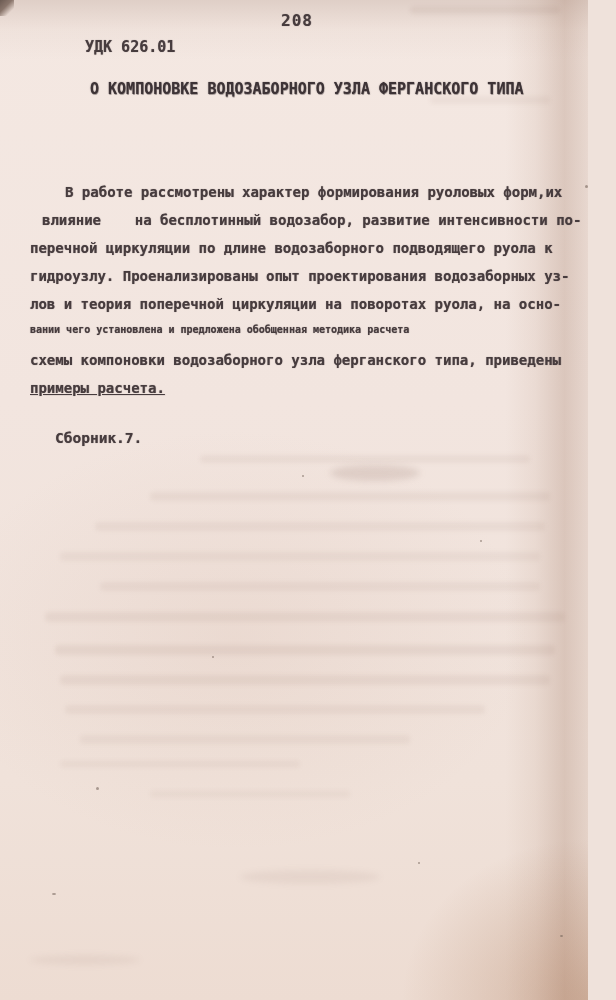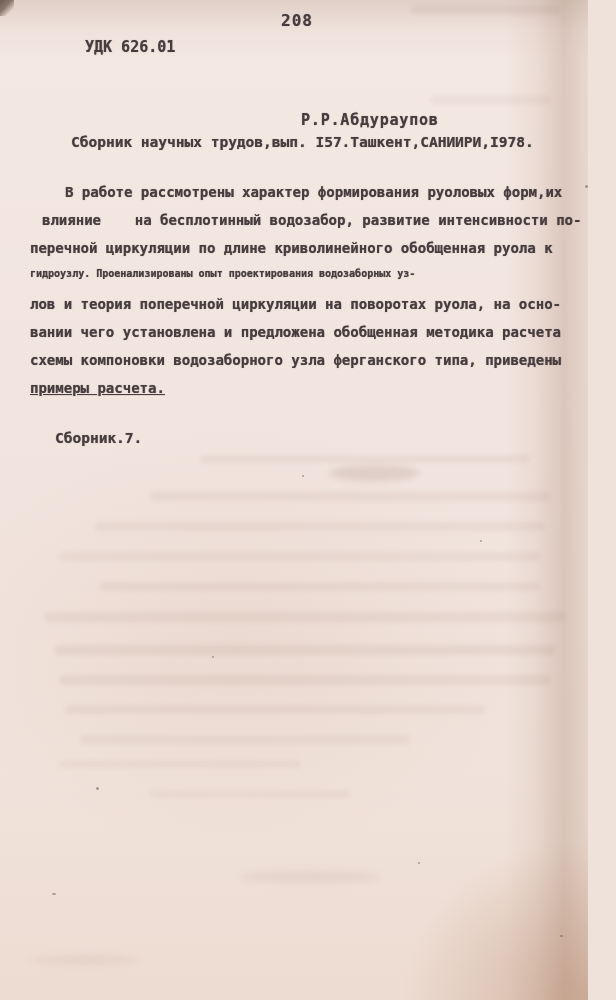--- a/index.html
+++ b/index.html
@@ -40,32 +40,31 @@
 <body>
 
 <div class="paper">
 
   <div class="corner-mark"></div>
 
   <div class="txt" style="left:281px;top:11px;font-size:16px;letter-spacing:1px;">208</div>
 
   <div class="txt" style="left:37px;top:38px;font-size:15px;margin-left:48px;">УДК 626.01</div>
 
+  <div class="txt" style="left:90px;top:80px;font-size:15px;color:#3d3336;text-shadow:0 0 1.2px rgba(61,51,54,0.7),0.5px 0.5px 0 rgba(61,51,54,0.35);">О КОМПОНОВКЕ ВОДОЗАБОРНОГО УЗЛА ФЕРГАНСКОГО ТИПА</div>
 
-  <div class="txt" style="left:301px;top:111px;font-size:15px;letter-spacing:0.8px;">Р.Р.Абдураупов</div>
 
-  <div class="txt" style="left:71px;top:134px;font-size:14.5px;">Сборник научных трудов,вып. I57.Ташкент,САНИИРИ,I978.</div>
 
   <div>
     <div class="txt" style="left:65px;top:184px;font-size:14px;text-align:center;">В работе рассмотрены характер формирования руоловых форм,их</div>
     <div class="txt" style="left:30px;top:212px;font-size:14px;padding-left:12px;">влияние    на бесплотинный водозабор, развитие интенсивности по-</div>
-    <div class="txt" style="left:30px;top:240px;font-size:14px;">перечной циркуляции по длине криволинейного обобщенная руола к</div>
-    <div class="txt" style="left:30px;top:268px;font-size:10px;">гидроузлу. Проенализированы опыт проектирования водозаборных уз-</div>
+    <div class="txt" style="left:30px;top:240px;font-size:14px;">перечной циркуляции по длине водозаборного подводящего руола к</div>
+    <div class="txt" style="left:30px;top:268px;font-size:14px;">гидроузлу. Проенализированы опыт проектирования водозаборных уз-</div>
     <div class="txt" style="left:30px;top:296px;font-size:14px;text-align:center;">лов и теория поперечной циркуляции на поворотах руола, на осно-</div>
-    <div class="txt" style="left:30px;top:324px;font-size:14px;">вании чего установлена и предложена обобщенная методика расчета</div>
+    <div class="txt" style="left:30px;top:324px;font-size:10px;">вании чего установлена и предложена обобщенная методика расчета</div>
     <div class="txt" style="left:30px;top:352px;font-size:14px;">схемы компоновки водозаборного узла ферганского типа, приведены</div>
     <div class="txt" style="left:30px;top:380px;font-size:14px;text-decoration:underline;">примеры расчета.</div>
   </div>
 
   <div class="txt" style="left:55px;top:430px;font-size:14.5px;">Сборник.7.</div>
 
   <div>
     <div class="ghost" style="left:410px;top:6px;width:150px;height:8px;opacity:.7;"></div>
     <div class="ghost" style="left:430px;top:96px;width:120px;height:8px;opacity:.5;"></div>
     <div class="ghost" style="left:200px;top:455px;width:330px;height:8px;opacity:.55;"></div>

